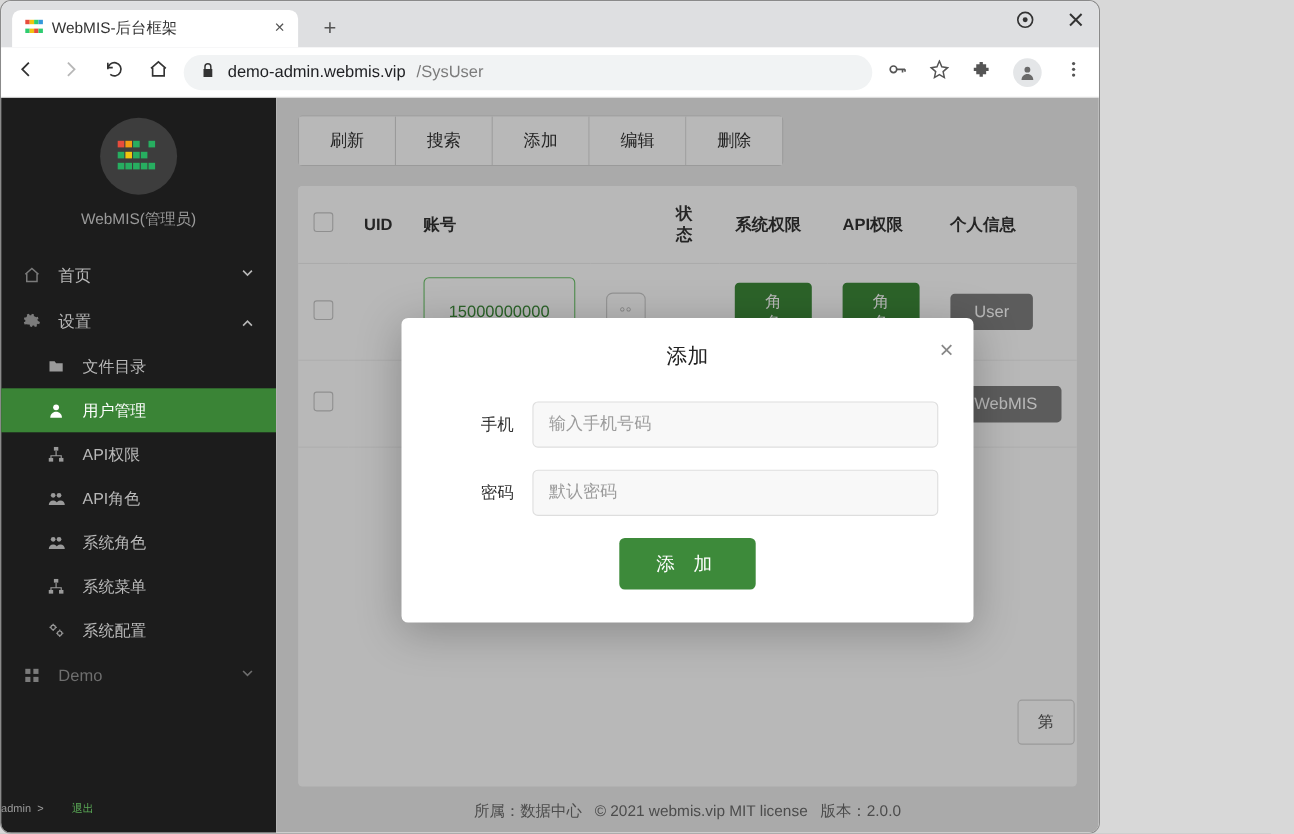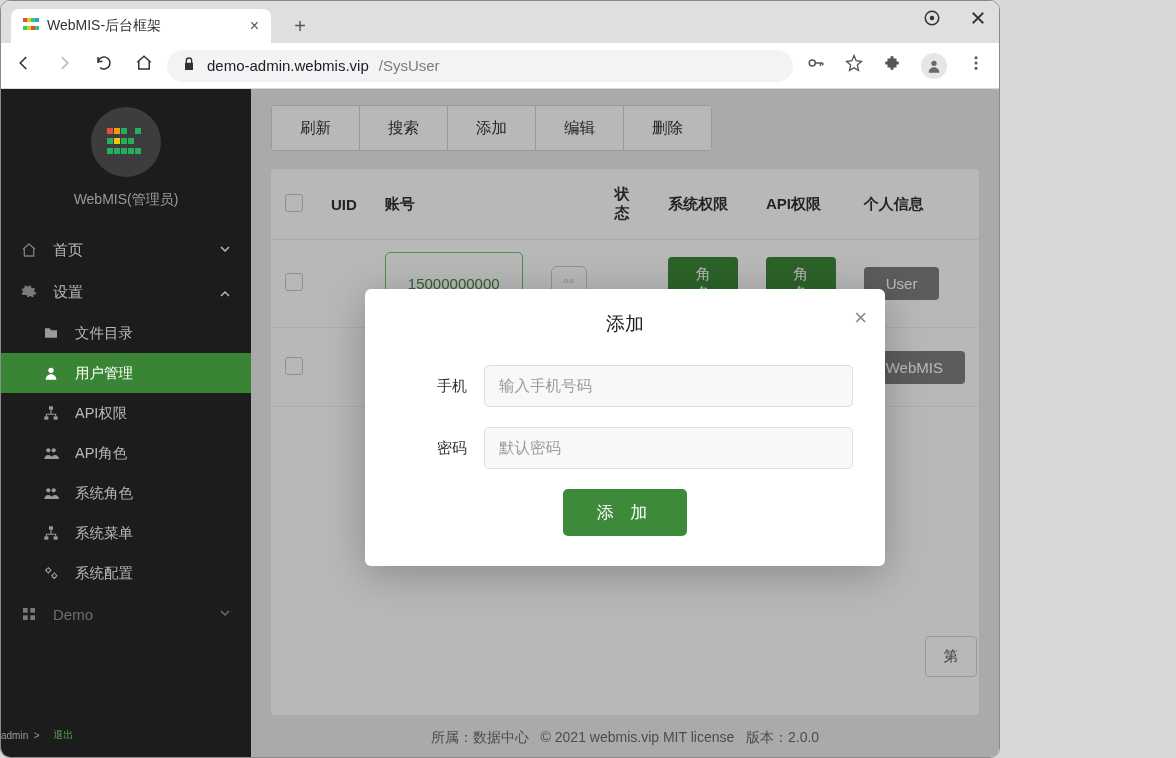--- a/index.html
+++ b/index.html
@@ -43,21 +43,21 @@
   .menu-item .chev { margin-left:auto; transition:transform .2s; }
   .menu-item .chev.up { transform:rotate(180deg); }
   .submenu-item { padding-left:40px; height:40px; font-size:14.5px;}
   .submenu-item.active { background:#3a8436; color:#fff; }
   .menu-item.dim { color:#6e6e6e; }
   .mi-icon { width:20px; margin-right:14px; display:inline-flex; justify-content:center; color:#7b7b7b;}
   .submenu-item .mi-icon{ color:#9a9a9a;}
   .submenu-item.active .mi-icon{ color:#fff;}
 
   .side-foot { margin-top:auto; height:44px; display:flex; align-items:center; font-size:10px; color:#9a9a9a; }
-  .side-foot .logout { color:#5aa956; margin-left:8px; cursor:pointer;}
+  .side-foot .logout { color:#5aa956; margin-left:20px; cursor:pointer;}
 
   
   .main { flex:1; background:#ececec; display:flex; flex-direction:column; position:relative; overflow:hidden;}
   .toolbar { padding:16px 20px 0; }
   .btn-row { display:flex; background:#fff; border:1px solid #d6d6d6; border-radius:4px; width:max-content; }
   .btn-row button { background:#fff; border:none; border-right:1px solid #d6d6d6; padding:0 28px; height:44px; font-size:15.5px; color:#333; cursor:pointer;}
   .btn-row button:last-child { border-right:none;}
 
   .content { margin:18px 20px 0; background:#fff; border-radius:4px; flex:1; overflow:hidden; position:relative;}
   table.list { width:100%; border-collapse:collapse; font-size:15px; color:#333;}

